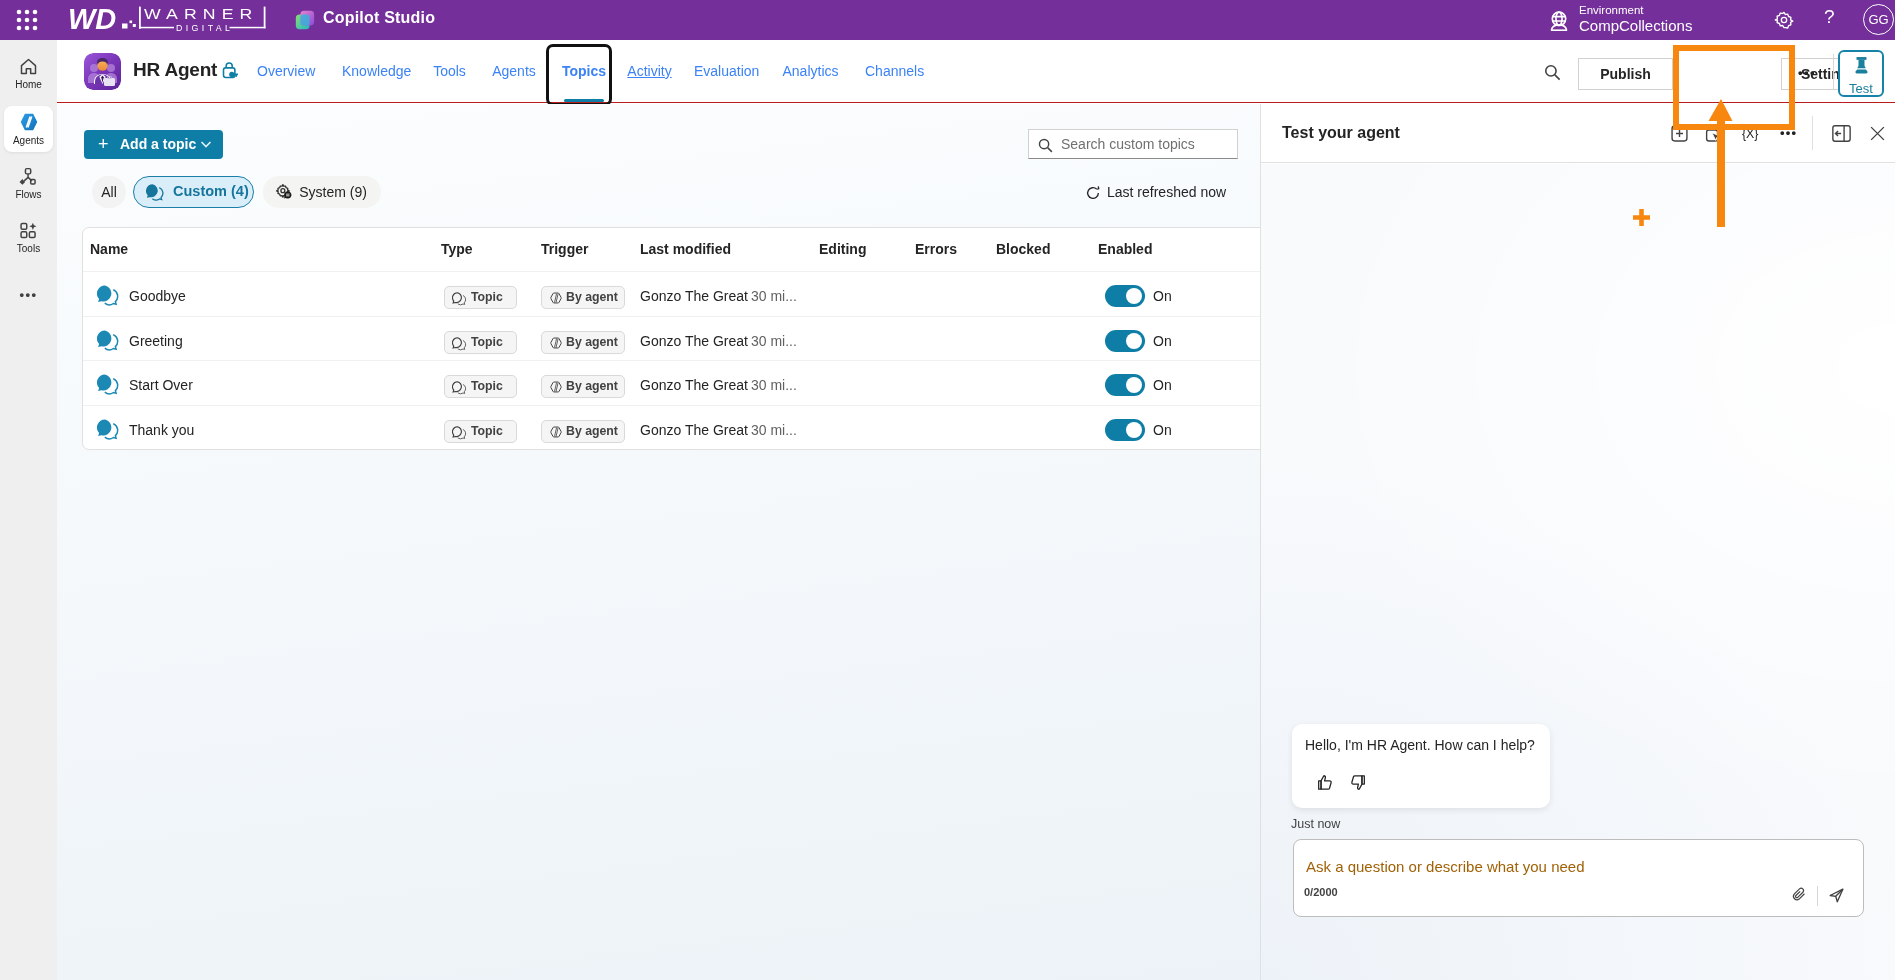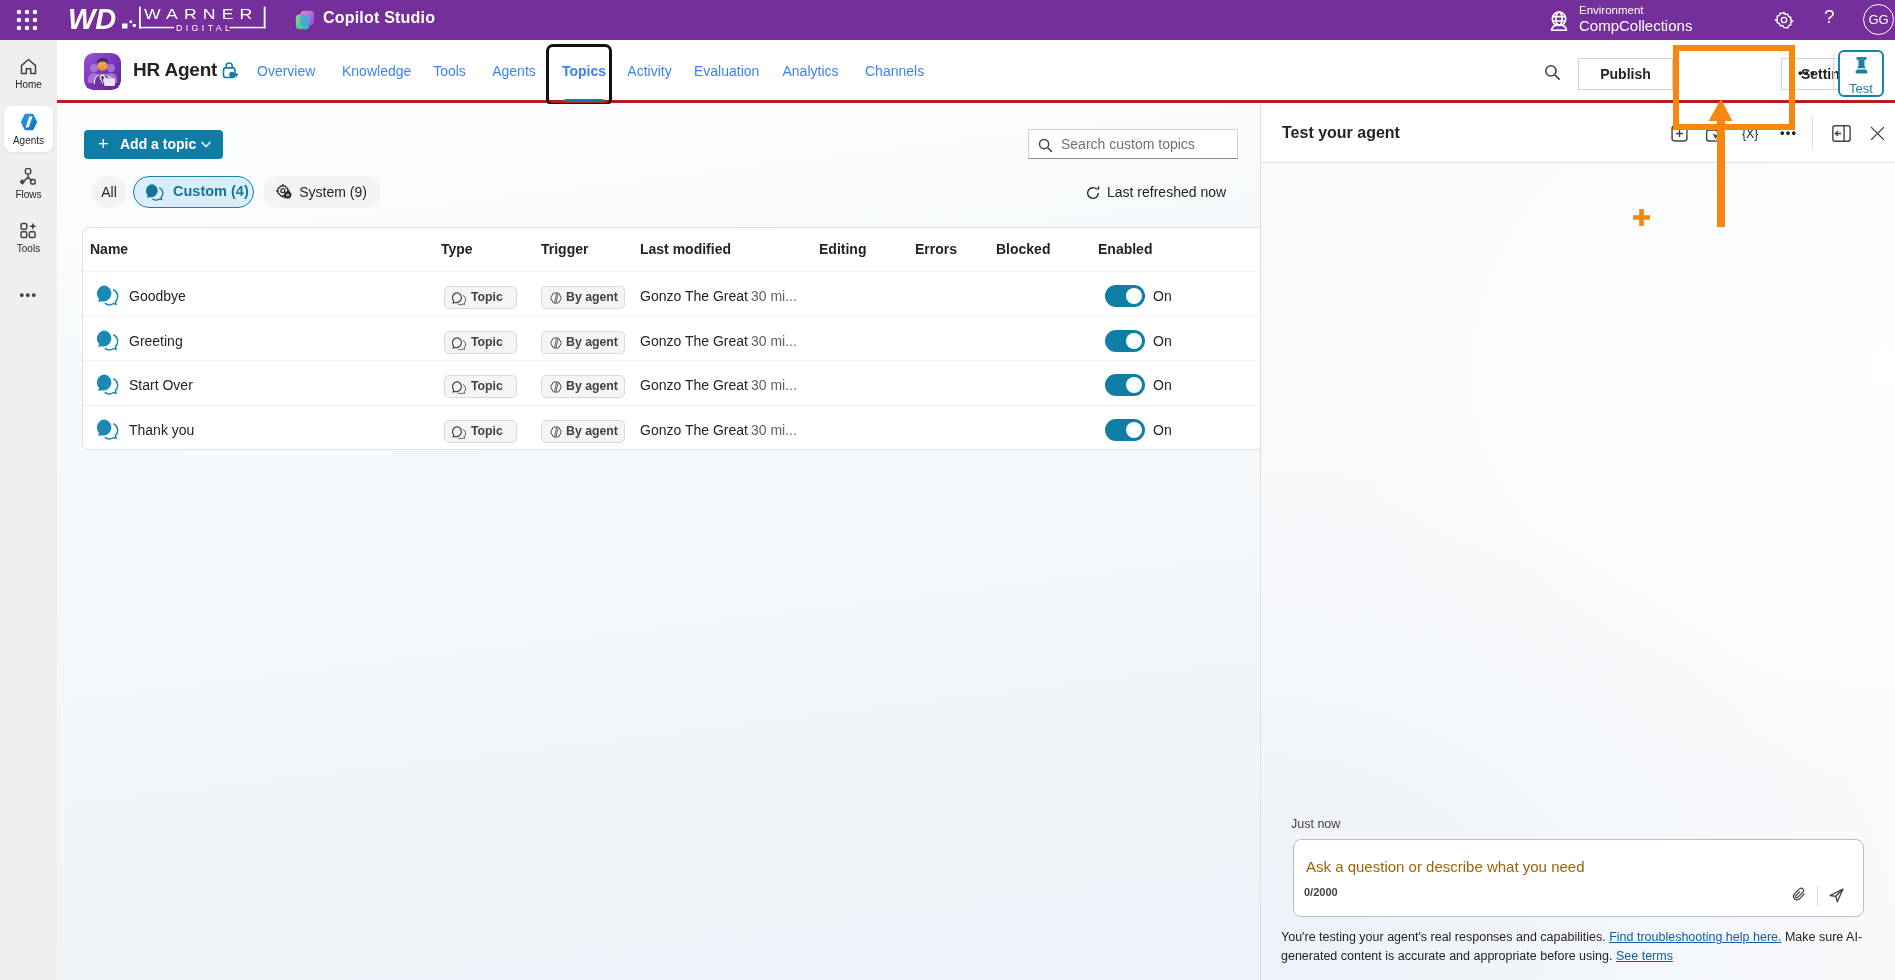--- a/index.html
+++ b/index.html
@@ -14,21 +14,21 @@
   .envname { position:absolute; left:33px; top:14px; font-size:15px; }
   .gear { position:absolute; left:1774px; top:10px; }
   .qmark { position:absolute; left:1824px; top:6px; font-size:19px; font-weight:400; }
   .avatar { position:absolute; left:1863px; top:4px; width:31px; height:31px; border:1.6px solid #fff; border-radius:50%; text-align:center; line-height:29px; font-size:13px; }
   
   .rail { position:absolute; left:0; top:40px; width:57px; height:940px; background:#efefef; }
   .railitem { position:absolute; width:57px; text-align:center; color:#242424; font-size:10px; }
   .railitem svg { display:block; margin:0 auto 2px; }
   .railsel { position:absolute; left:4px; top:66px; width:49px; height:46px; background:#fff; border-radius:8px; box-shadow:0 1px 3px rgba(0,0,0,.08); }
   
-  .header { position:absolute; left:57px; top:40px; width:1838px; height:63px; background:#fff; border-bottom:3px solid #b91c1c; }
+  .header { position:absolute; left:57px; top:40px; width:1838px; height:63px; background:#fff; border-bottom:1px solid #b91c1c; }
   .agavatar { position:absolute; left:27px; top:13px; width:37px; height:37px; border-radius:9px; }
   .agtitle { position:absolute; left:76px; top:19px; font-size:19px; font-weight:bold; color:#232323; letter-spacing:-0.2px; }
   .lockicon { position:absolute; left:163px; top:20px; }
   .tabs { position:absolute; left:200px; top:0; height:63px; }
   .tab { position:absolute; top:0; height:63px; line-height:63px; font-size:14px; color:#3b82f6; text-align:center; }
   .tab.sel { font-weight:bold; }
   .tab.sel::after { content:""; position:absolute; left:50%; margin-left:-20px; bottom:1px; width:40px; height:3.5px; border-radius:2px; background:#0e7ea6; }
   .topicbox { position:absolute; left:489px; top:4px; width:66px; height:62px; border:3px solid #111; border-radius:7px; }
   .hsearch { position:absolute; left:1486px; top:23px; }
   .btn { position:absolute; top:18px; height:32px; background:#fff; border:1px solid #d1d1d1; border-radius:0; font-size:14px; font-weight:bold; color:#242424; text-align:center; line-height:30px; }
@@ -229,21 +229,21 @@
       <path d="M7 9 V7 a3.5 3.5 0 0 1 7 0 v2"></path>
       <circle cx="13.5" cy="16.5" r="3" fill="#0e7ea6" stroke="none"></circle>
       <path d="M15.5 16.5 h5 M18.5 16.5 v2.5" stroke="#0e7ea6" stroke-width="2"></path>
     </svg>
   <div class="tabs">
     <div class="tab" style="left:0; width:58px;">Overview</div>
     <div class="tab" style="left:85px; width:69px;">Knowledge</div>
     <div class="tab" style="left:176px; width:33px;">Tools</div>
     <div class="tab" style="left:235px; width:44px;">Agents</div>
     <div class="tab sel" style="left:305px; width:44px;">Topics</div>
-    <div class="tab" style="left:369px; width:47px;">Activity</div>
+    <div class="tab" style="left:369px; width:47px;text-decoration:underline;">Activity</div>
     <div class="tab" style="left:437px; width:62px;">Evaluation</div>
     <div class="tab" style="left:525px; width:57px;">Analytics</div>
     <div class="tab" style="left:608px; width:56px;">Channels</div>
   </div>
   <div class="topicbox"></div>
   <svg class="hsearch" width="19" height="19" viewBox="0 0 24 24" fill="none" stroke="#424242" stroke-width="2">
       <circle cx="10" cy="10" r="6.5"></circle>
       <path d="M15 15 L21 21"></path>
     </svg>
   <div class="btn publish">Publish</div>
@@ -412,34 +412,44 @@
     <svg style="position:absolute;left:570px;top:20px" width="21" height="19" viewBox="0 0 24 22" fill="none" stroke="#424242" stroke-width="1.6">
         <rect x="2" y="2" width="20" height="18" rx="2.5"></rect>
         <path d="M15 2 v18"></path>
         <path d="M11.5 11 h-6 M8 8 l-3 3 3 3"></path>
       </svg>
     <svg style="position:absolute;left:608px;top:21px" width="17" height="17" viewBox="0 0 24 24" fill="none" stroke="#424242" stroke-width="1.9">
         <path d="M3 3 L21 21 M21 3 L3 21"></path>
       </svg>
   </div>
   <div class="pbody">
+    <div class="bubble">
+      <div class="msg">Hello, I'm HR Agent. How can I help?</div>
+      <svg style="position:absolute;left:23px;top:49px" width="20" height="19" viewBox="0 0 24 24" fill="none" stroke="#242424" stroke-width="1.6" stroke-linejoin="round">
+          <path d="M7 10 l3.5-6.5 a1.8 1.8 0 0 1 2 2.2 L11.5 10 H18 a1.8 1.8 0 0 1 1.7 2.3 l-2 7 A1.8 1.8 0 0 1 16 20.5 H7 z"></path>
+          <path d="M7 10 H4 v10.5 h3 z"></path>
+        </svg>
+      <svg style="position:absolute;left:56px;top:49px" width="20" height="19" viewBox="0 0 24 24" fill="none" stroke="#242424" stroke-width="1.6" stroke-linejoin="round" transform="rotate(180)">
+          <path d="M7 10 l3.5-6.5 a1.8 1.8 0 0 1 2 2.2 L11.5 10 H18 a1.8 1.8 0 0 1 1.7 2.3 l-2 7 A1.8 1.8 0 0 1 16 20.5 H7 z"></path>
+          <path d="M7 10 H4 v10.5 h3 z"></path>
+        </svg>
+    </div>
     <div class="justnow">Just now</div>
     <div class="inputbox">
       <div class="ph">Ask a question or describe what you need</div>
       <div class="count">0/2000</div>
       <div class="vdiv"></div>
       <svg style="position:absolute;right:55px;top:46px" width="17" height="17" viewBox="0 0 24 24" fill="none" stroke="#424242" stroke-width="1.7">
           <path d="M19 11 l-7.5 7.5 a5 5 0 0 1 -7 -7 L12 4 a3.4 3.4 0 0 1 4.8 4.8 L9.5 16 a1.8 1.8 0 0 1 -2.6 -2.6 L13 7.5"></path>
         </svg>
       <svg style="position:absolute;right:17px;top:46px" width="19" height="19" viewBox="0 0 24 24" fill="none" stroke="#424242" stroke-width="1.7" stroke-linejoin="round">
           <path d="M4 12 L20 4 L13 20 L11 13 Z"></path>
           <path d="M11 13 L20 4"></path>
         </svg>
     </div>
-    <div class="pfoot">You're testing your agent's real responses and capabilities. <a href="#">Find troubleshooting help here.</a> Make sure AI-generated content is accurate and appropriate before using. <a href="#">See terms</a></div>
   </div>
 </div>
 
 <div class="orect"></div>
 <svg class="oarrow" style="left:1700px; top:99px" width="42" height="128" viewBox="0 0 42 128">
   <path d="M21 0 L32.5 22 H25 V128 H17 V22 H8.5 Z" fill="#f7870f"></path>
 </svg>
 <svg class="oplus" style="left:1633px;top:209px" width="17" height="17" viewBox="0 0 17 17">
     <path d="M8.5 1 V16 M1 8.5 H16" stroke="#f7870f" stroke-width="4.6" stroke-linecap="round"></path>
   </svg>

